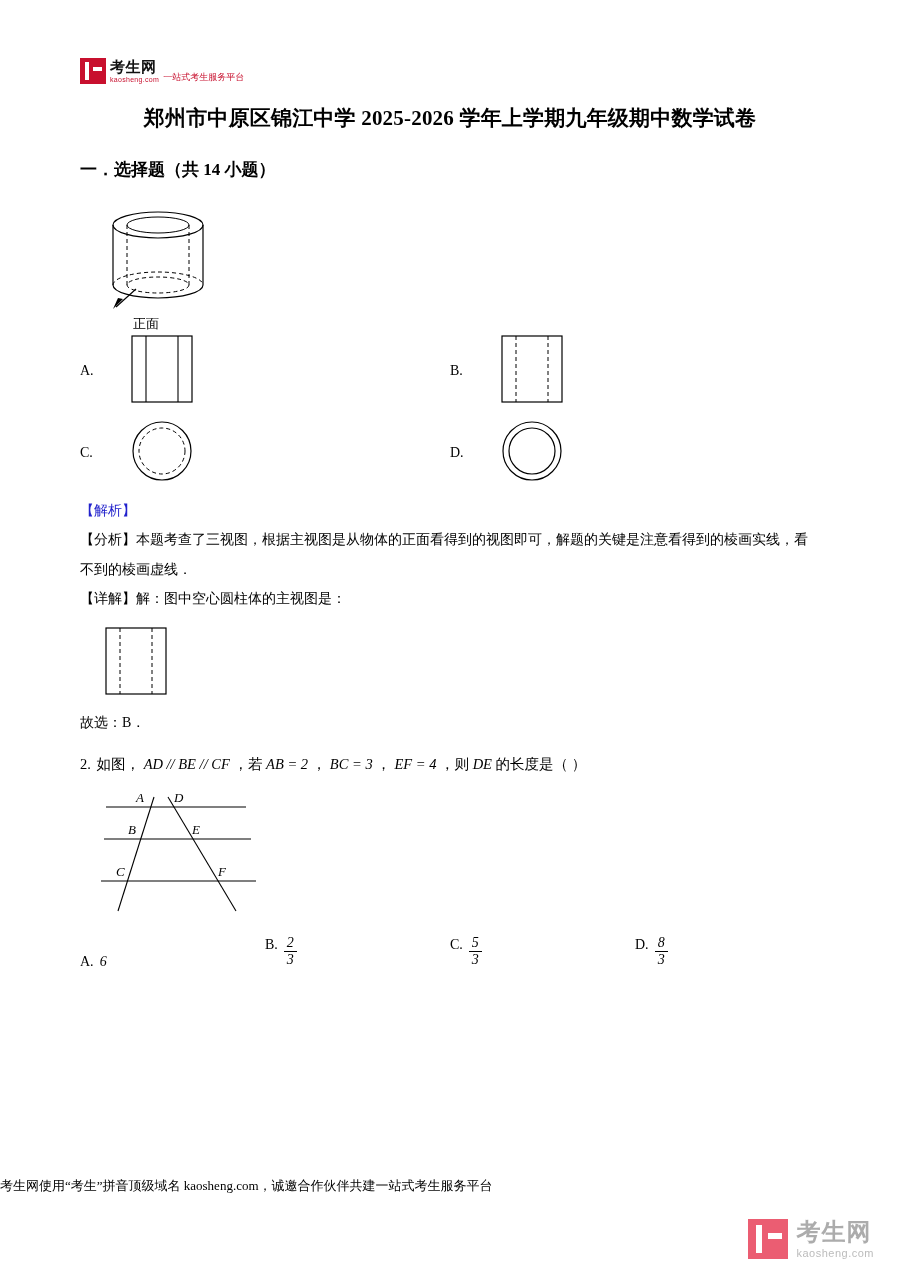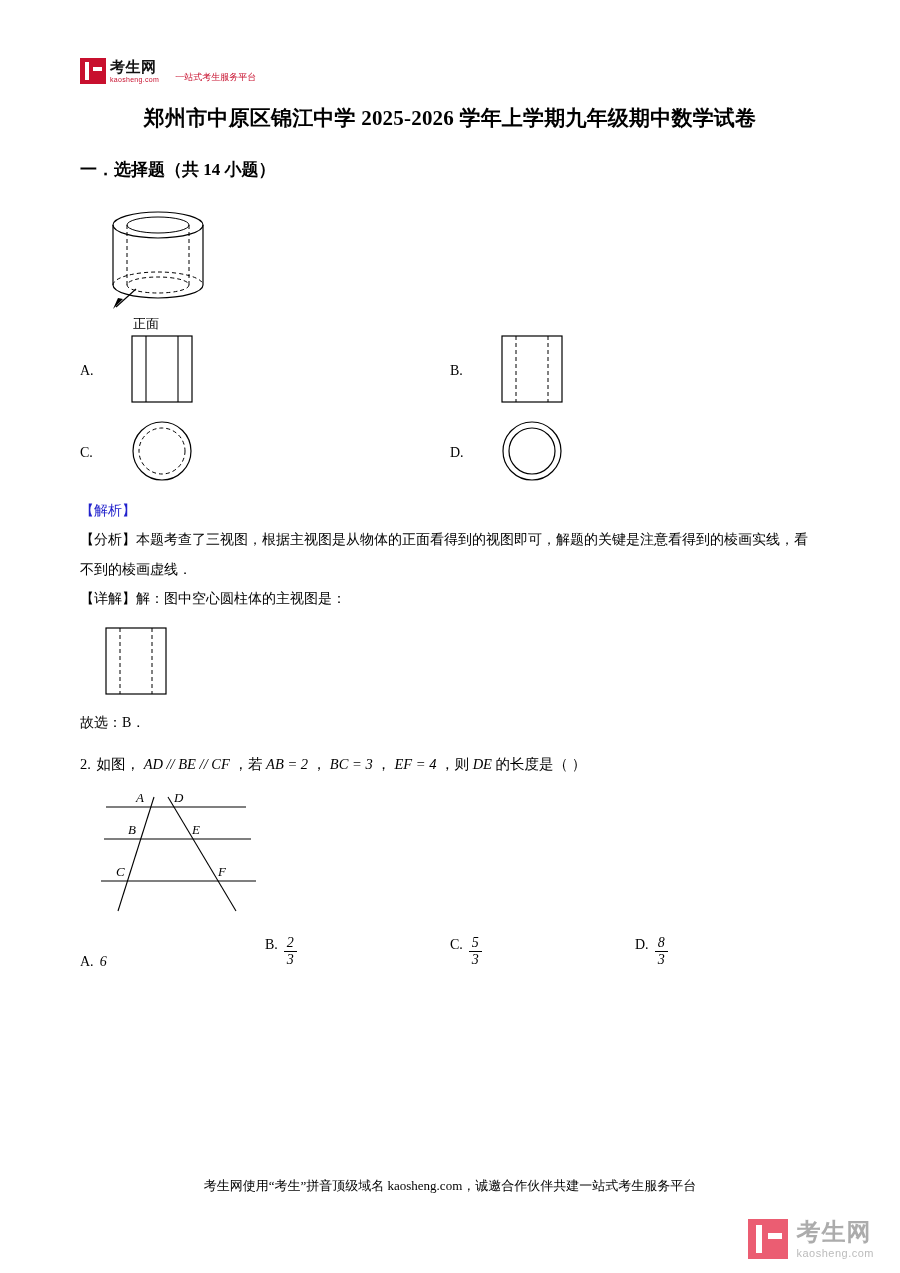--- a/index.html
+++ b/index.html
@@ -70,21 +70,21 @@
     font-family: "Liberation Sans", sans-serif;
     font-size: 7px;
     color: #c8102e;
     letter-spacing: 0.3px;
     margin-top: 2px;
   }
   .logo-slogan {
     font-family: "Liberation Sans", sans-serif;
     font-size: 9px;
     color: #c8102e;
-    margin-left: 16px;
+    margin-left: 4px;
     align-self: flex-end;
     padding-bottom: 4px;
   }
 
   
   .doc-title {
     text-align: center;
     font-size: 21px;
     font-weight: bold;
     font-family: "Liberation Serif", serif;
@@ -187,21 +187,21 @@
   }
   .frac .num { padding: 0 3px; }
   .frac .den { padding: 0 3px; border-top: 1px solid #000; }
 
   
   .footer {
     position: absolute;
     left: 0;
     right: 0;
     bottom: 78px;
-    text-align: center;
+    text-align: left;
     font-size: 13px;
     color: #000;
   }
 
   
   .watermark {
     position: absolute;
     right: 26px;
     bottom: 14px;
     display: flex;

